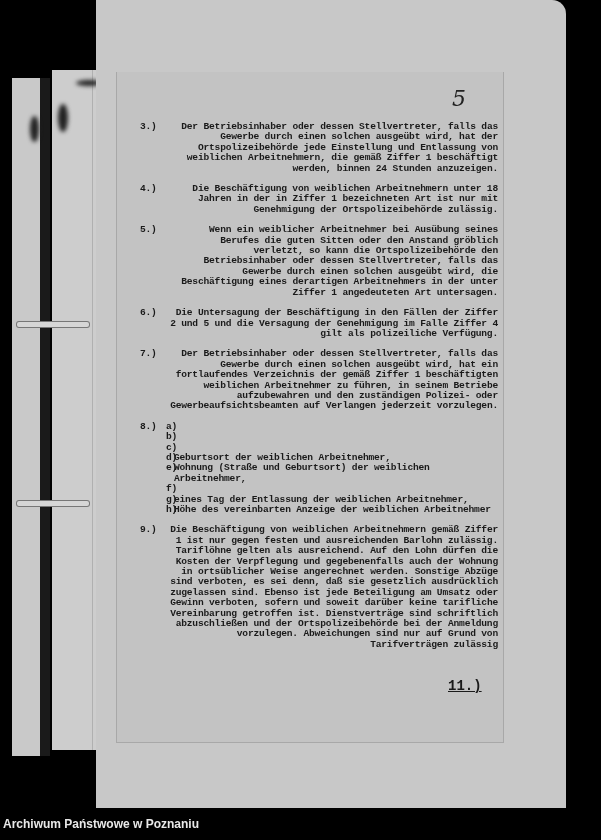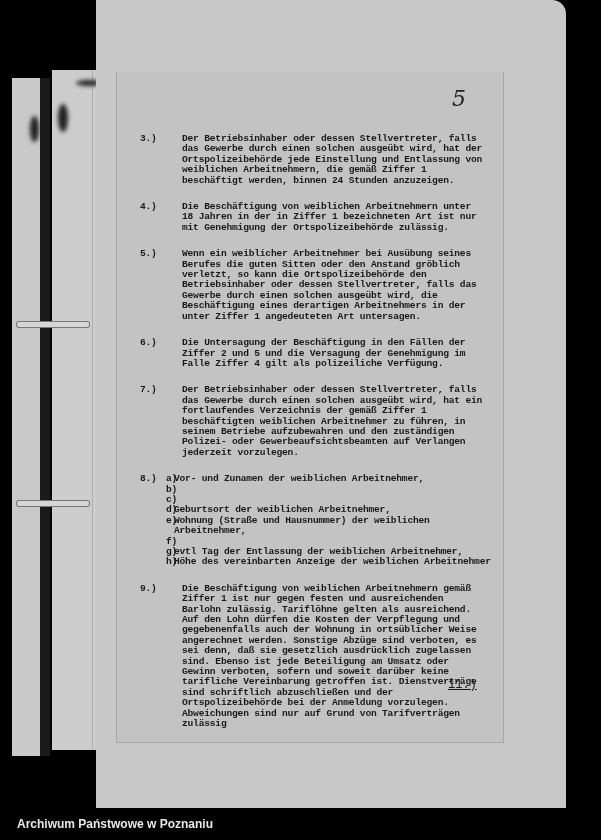--- a/index.html
+++ b/index.html
@@ -10,26 +10,26 @@
   .strip2 { left:52px; top:70px; width:68px; height:680px; background:#cdcdcd; }
   .strip2-line { left:92px; top:70px; width:1px; height:680px; background:#b0b0b0; }
   .back-page { left:96px; top:0; width:470px; height:808px; background:#c8c8c8; border-top-right-radius:14px; }
   .front-page { left:116px; top:72px; width:386px; height:670px; background:#c3c3c3; border-left:1px solid #a8a8a8; border-right:1px solid #a8a8a8; border-bottom:1px solid #a8a8a8; }
   .binder-strip { position:absolute; left:16px; width:74px; height:7px; background:#d6d6d6; border-radius:3px; box-shadow:0 0 0 1px #777 inset; }
   .blot { position:absolute; border-radius:50%; background:#222; filter:blur(2px); }
   .pagenum { position:absolute; left:452px; top:86px; font-family:"DejaVu Serif", serif; font-style:italic; font-size:22px; color:#222; }
   .text { position:absolute; left:140px; top:118px; width:362px; font-size:9.6px; line-height:10.4px; color:#1a1a1a; font-weight:bold; letter-spacing:-0.2px; }
   .para { position:relative; margin-bottom:10px; padding-left:26px; }
   .num { position:absolute; left:0; top:0; width:26px; }
-  .para p { margin:16px; white-space:pre-wrap; }
+  .para p { margin:4px; white-space:pre-wrap;text-align:right; }
   .sub { padding-left:0; }
   .sub div { display:flex; }
   .sub .l { width:8px; flex:none; }
-  .cont { position:absolute; left:448px; top:678px; font-size:12px; font-weight:normal; color:#1a1a1a; text-decoration:underline; font-family:"Liberation Mono", monospace; }
-  .footer { position:absolute; left:17px; top:817px; font-family:"Liberation Sans", sans-serif; font-weight:bold; font-size:12px; color:#e8e8e8; }
+  .cont { position:absolute; left:448px; top:678px; font-size:14px; font-weight:bold; color:#1a1a1a; text-decoration:underline; font-family:"Liberation Mono", monospace; }
+  .footer { position:absolute; left:3px; top:817px; font-family:"Liberation Sans", sans-serif; font-weight:bold; font-size:12px; color:#e8e8e8; }
 </style>
 </head>
 <body>
 
 <div class="sheet strip1"></div>
 <div class="sheet strip1-dark"></div>
 <div class="sheet strip2"></div>
 <div class="sheet strip2-line"></div>
 <div class="binder-strip" style="top:321px;"></div>
 <div class="binder-strip" style="top:500px;"></div>
@@ -61,42 +61,41 @@
   </div>
   <div class="para">
     <span class="num">7.)</span>
     <p>Der Betriebsinhaber oder dessen Stellvertreter, falls das Gewerbe durch einen solchen ausgeübt wird, hat ein fortlaufendes Verzeichnis der gemäß Ziffer 1 beschäftigten weiblichen Arbeitnehmer zu führen, in seinem Betriebe aufzubewahren und den zuständigen Polizei- oder Gewerbeaufsichtsbeamten auf Verlangen jederzeit vorzulegen.</p>
   </div>
   <div class="para">
     <span class="num">8.)</span>
     <div class="sub">
       <div>
           <span class="l">a)</span>
-          <span>Vor- und Zunamen der weiblichen Arbeitnehmer,</span>
         </div>
       <div>
           <span class="l">b)</span>
         </div>
       <div>
           <span class="l">c)</span>
         </div>
       <div>
           <span class="l">d)</span>
           <span>Geburtsort der weiblichen Arbeitnehmer,</span>
         </div>
       <div>
           <span class="l">e)</span>
-          <span>Wohnung (Straße und Hausnummer) der weiblichen Arbeitnehmer,</span>
+          <span>Wohnung (Straße und Geburtsort) der weiblichen Arbeitnehmer,</span>
         </div>
       <div>
           <span class="l">f)</span>
         </div>
       <div>
           <span class="l">g)</span>
-          <span>evtl Tag der Entlassung der weiblichen Arbeitnehmer,</span>
+          <span>eines Tag der Entlassung der weiblichen Arbeitnehmer,</span>
         </div>
       <div>
           <span class="l">h)</span>
           <span>Höhe des vereinbarten Anzeige der weiblichen Arbeitnehmer</span>
         </div>
     </div>
   </div>
   <div class="para">
     <span class="num">9.)</span>
     <p>Die Beschäftigung von weiblichen Arbeitnehmern gemäß Ziffer 1 ist nur gegen festen und ausreichenden Barlohn zulässig. Tariflöhne gelten als ausreichend. Auf den Lohn dürfen die Kosten der Verpflegung und gegebenenfalls auch der Wohnung in ortsüblicher Weise angerechnet werden. Sonstige Abzüge sind verboten, es sei denn, daß sie gesetzlich ausdrücklich zugelassen sind. Ebenso ist jede Beteiligung am Umsatz oder Gewinn verboten, sofern und soweit darüber keine tarifliche Vereinbarung getroffen ist. Dienstverträge sind schriftlich abzuschließen und der Ortspolizeibehörde bei der Anmeldung vorzulegen. Abweichungen sind nur auf Grund von Tarifverträgen zulässig</p>

